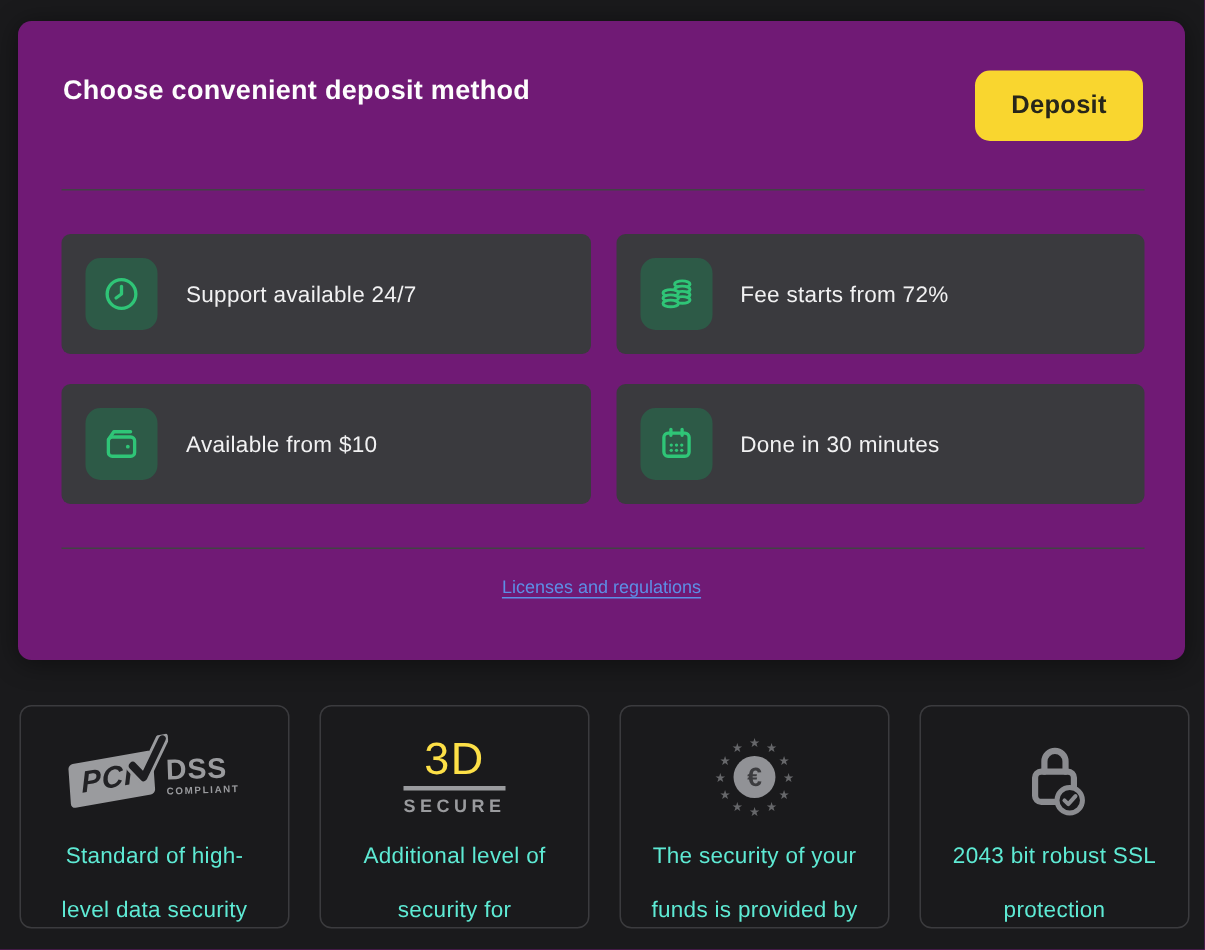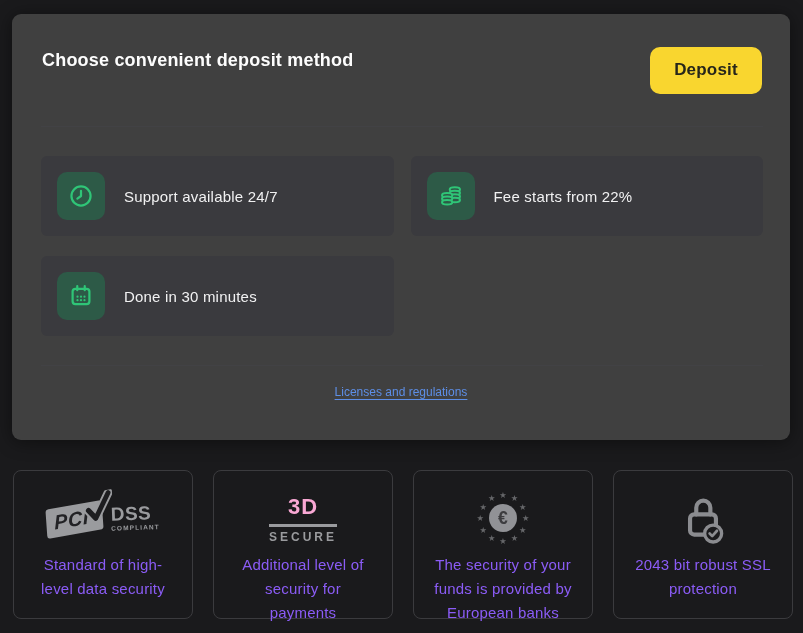--- a/index.html
+++ b/index.html
@@ -6,21 +6,21 @@
   body{
     width:803px;height:633px;
     background:#1a1a1c;
     font-family:"Liberation Sans", sans-serif;
     position:relative;overflow:hidden;
     -webkit-font-smoothing:antialiased;
   }
   
   .deposit-card{
     position:absolute;left:12px;top:14px;width:778px;height:426px;
-    background:#404040;border-radius:9px;
+    background:#701a75;border-radius:9px;
     box-shadow:0 2px 18px rgba(0,0,0,.45);
     box-sizing:border-box;
   }
   .card-header{
     height:112px;display:flex;align-items:center;justify-content:space-between;
     padding:0 28px 0 30px;
   }
   .card-title{
     margin:0;position:relative;top:-10px;
     font-size:18px;font-weight:600;color:#fdfdfd;letter-spacing:.2px;
@@ -55,38 +55,38 @@
     display:grid;grid-template-columns:repeat(4,180px);gap:20px;
   }
   .badge-card{
     height:149px;box-sizing:border-box;
     border:1px solid #3b3b3e;border-radius:8px;
     padding:16px 12px 0 12px;text-align:center;
   }
   .badge-logo{height:62px;display:flex;align-items:center;justify-content:center;}
   .badge-caption{
     margin:4px auto 0 auto;max-width:146px;
-    font-size:15px;line-height:24px;color:#8b5cf6;letter-spacing:.2px;
+    font-size:15px;line-height:36px;color:#5eead4;letter-spacing:.2px;
   }
   
   .pci-logo{display:flex;align-items:center;transform:rotate(-2deg);}
   .pci-mark{
     position:relative;background:#9a9b9e;border-radius:3px;
     transform:rotate(-8deg) skewX(-6deg);
     padding:3px 14px 3px 8px;
   }
   .pci-text{font-size:20px;font-weight:800;font-style:italic;color:#222225;letter-spacing:.5px;}
   .pci-check{position:absolute;right:-11px;top:-9px;}
   .pci-side{margin-left:8px;text-align:left;}
   .pci-dss{display:block;font-size:19px;font-weight:800;color:#9a9b9e;line-height:18px;letter-spacing:.5px;}
   .pci-compliant{display:block;font-size:6.5px;font-weight:700;color:#9a9b9e;letter-spacing:1.1px;margin-top:1px;}
   
   .td-logo{display:inline-block;}
   .td-title{
-    display:block;font-size:22px;line-height:28px;font-weight:700;color:#f9a8d4;
+    display:block;font-size:30px;line-height:28px;font-weight:400;color:#fde047;
     border-bottom:3px solid #9a9b9e;padding-bottom:3px;letter-spacing:1px;
   }
   .td-sub{display:block;font-size:12px;font-weight:700;color:#9a9b9e;letter-spacing:3px;margin-top:3px;}
 </style>
 </head>
 <body>
 
 <section class="deposit-card">
   <div class="card-header">
     <h1 class="card-title">Choose convenient deposit method</h1>
@@ -112,23 +112,33 @@
         <svg width="28" height="28" viewBox="0 0 24 24" fill="#2d5a47" stroke="#2fc577" stroke-width="1.7" stroke-linecap="round">
           <ellipse cx="15.3" cy="6.4" rx="4.4" ry="1.9"></ellipse>
           <ellipse cx="15.3" cy="9.4" rx="4.4" ry="1.9"></ellipse>
           <ellipse cx="15.3" cy="12.4" rx="4.4" ry="1.9"></ellipse>
           <ellipse cx="15.3" cy="15.4" rx="4.4" ry="1.9"></ellipse>
           <ellipse cx="8.7" cy="11.4" rx="4.4" ry="1.9"></ellipse>
           <ellipse cx="8.7" cy="14.4" rx="4.4" ry="1.9"></ellipse>
           <ellipse cx="8.7" cy="17.4" rx="4.4" ry="1.9"></ellipse>
         </svg>
       </span>
-      <span class="feature-label">Fee starts from 22%</span>
-    </div>
-
+      <span class="feature-label">Fee starts from 72%</span>
+    </div>
+
+    <div class="feature-tile">
+      <span class="icon-box">
+        <svg width="28" height="28" viewBox="0 0 24 24" fill="none" stroke="#2fc577" stroke-width="1.9" stroke-linecap="round" stroke-linejoin="round">
+          <path d="M4.5 9.5 L7.6 5 H17.2"></path>
+          <rect x="4.5" y="8" width="15" height="11" rx="2.2"></rect>
+          <circle cx="15.6" cy="13.5" r="1.1" fill="#2fc577" stroke="none"></circle>
+        </svg>
+      </span>
+      <span class="feature-label">Available from $10</span>
+    </div>
 
     <div class="feature-tile">
       <span class="icon-box">
         <svg width="28" height="28" viewBox="0 0 24 24" fill="none" stroke="#2fc577" stroke-width="1.9" stroke-linecap="round" stroke-linejoin="round">
           <rect x="4.8" y="5.8" width="14.4" height="13.2" rx="2.4"></rect>
           <path d="M8.8 3.6 v3.4 M15.2 3.6 v3.4"></path>
           <g fill="#2fc577" stroke="none">
             <circle cx="9" cy="12.6" r="0.95"></circle>
               <circle cx="12" cy="12.6" r="0.95"></circle>
               <circle cx="15" cy="12.6" r="0.95"></circle>

